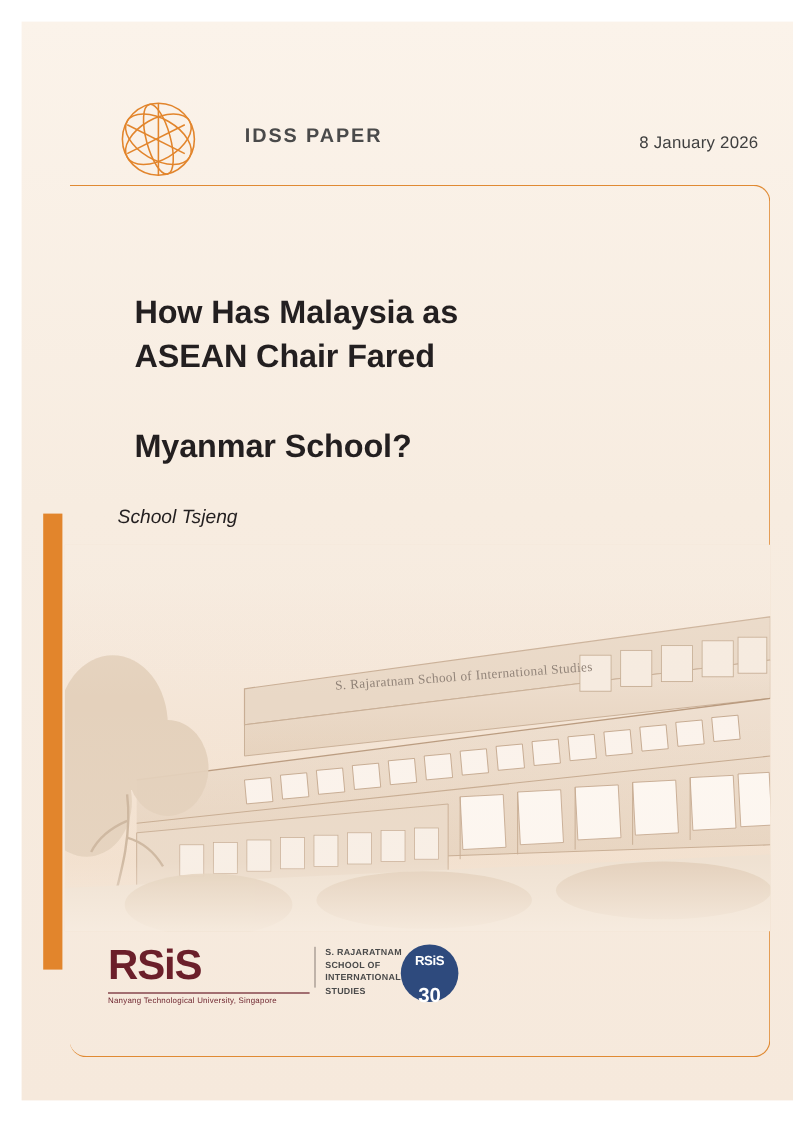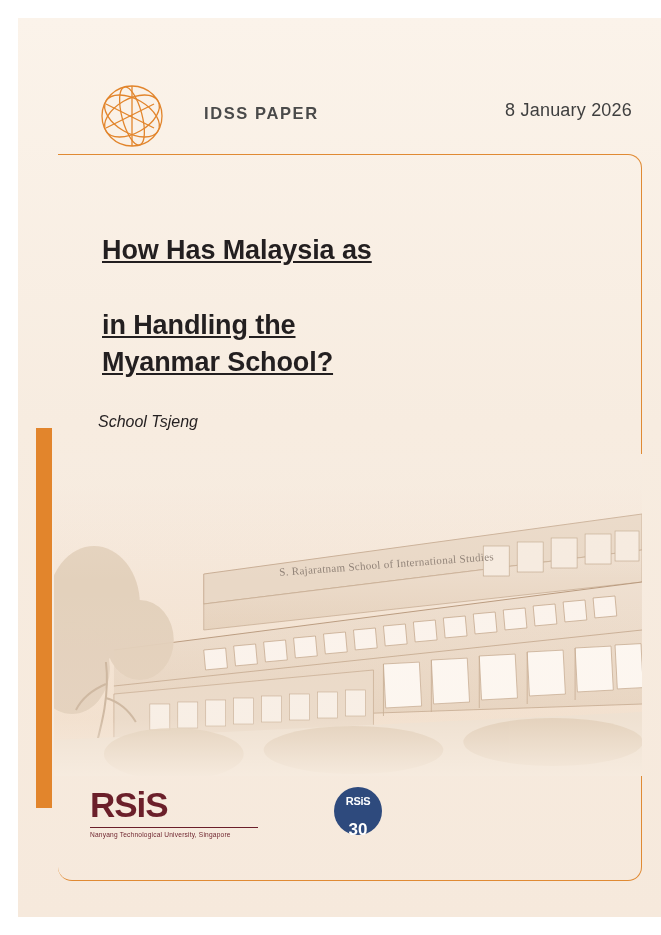--- a/index.html
+++ b/index.html
@@ -77,42 +77,41 @@
     left: 108px;
     top: 24px;
     font-size: 16.5px;
     font-weight: bold;
     letter-spacing: 1.6px;
     color: #4a4a4a;
   }
   .header-date {
     position: absolute;
     right: 6px;
-    top: 20px;
-    font-size: 18px;
+    top: 30px;
+    font-size: 14px;
     color: #3f3f3f;
     letter-spacing: 0.2px;
     margin-left: 32px;
   }
   
   .title-block {
     position: absolute;
     left: 80px;
     top: 210px;
     right: 120px;
   }
   .doc-title {
     font-family: "Liberation Sans", sans-serif;
     font-size: 27px;
     font-weight: bold;
     line-height: 1.38;
     color: #231f20;
-    margin: 4px;
+    margin: 14px;
     letter-spacing: -0.1px;
-    text-decoration: underline;
   }
   .doc-author {
     margin-top: 32px;
     font-size: 16px;
     font-style: italic;
     color: #231f20;
   }
   
   .photo-band {
     position: absolute;
@@ -243,22 +242,22 @@
       <span class="header-date">8 January 2026</span>
     </div>
 
     <div class="frame-line"></div>
 
     <div class="left-bar"></div>
 
     <div class="title-block">
       <h1 class="doc-title">
         <span>How Has Malaysia as</span><br>
+        <span>ASEAN Chair Fared</span><br>
         <br>
-        <span>in Handling the</span><br>
         <span>Myanmar School?</span>
       </h1>
       <div class="doc-author">School Tsjeng</div>
     </div>
 
     <div class="photo-band">
       <svg class="photo-svg" viewBox="0 0 589 322" preserveAspectRatio="none" aria-hidden="true">
         <defs>
           <linearGradient id="sky" x1="0" y1="0" x2="0" y2="1">
             <stop offset="0%" stop-color="#f7ece1"></stop>
@@ -357,20 +356,26 @@
       <div class="photo-fade"></div>
     </div>
 
     <div class="footer">
       <div class="rsis-logo">
         <div class="rsis-word">
           <span>RSiS</span>
         </div>
         <div class="rsis-sub">Nanyang Technological University, Singapore</div>
       </div>
+      <div class="rsis-right-text">
+        <div>S. RAJARATNAM</div>
+        <div>SCHOOL OF</div>
+        <div>INTERNATIONAL</div>
+        <div>STUDIES</div>
+      </div>
       <div class="badge30">
         <div class="b-top">RSiS</div>
         <div class="b-bot">30</div>
       </div>
     </div>
 
   </div>
 </div>
 
 </body></html>

